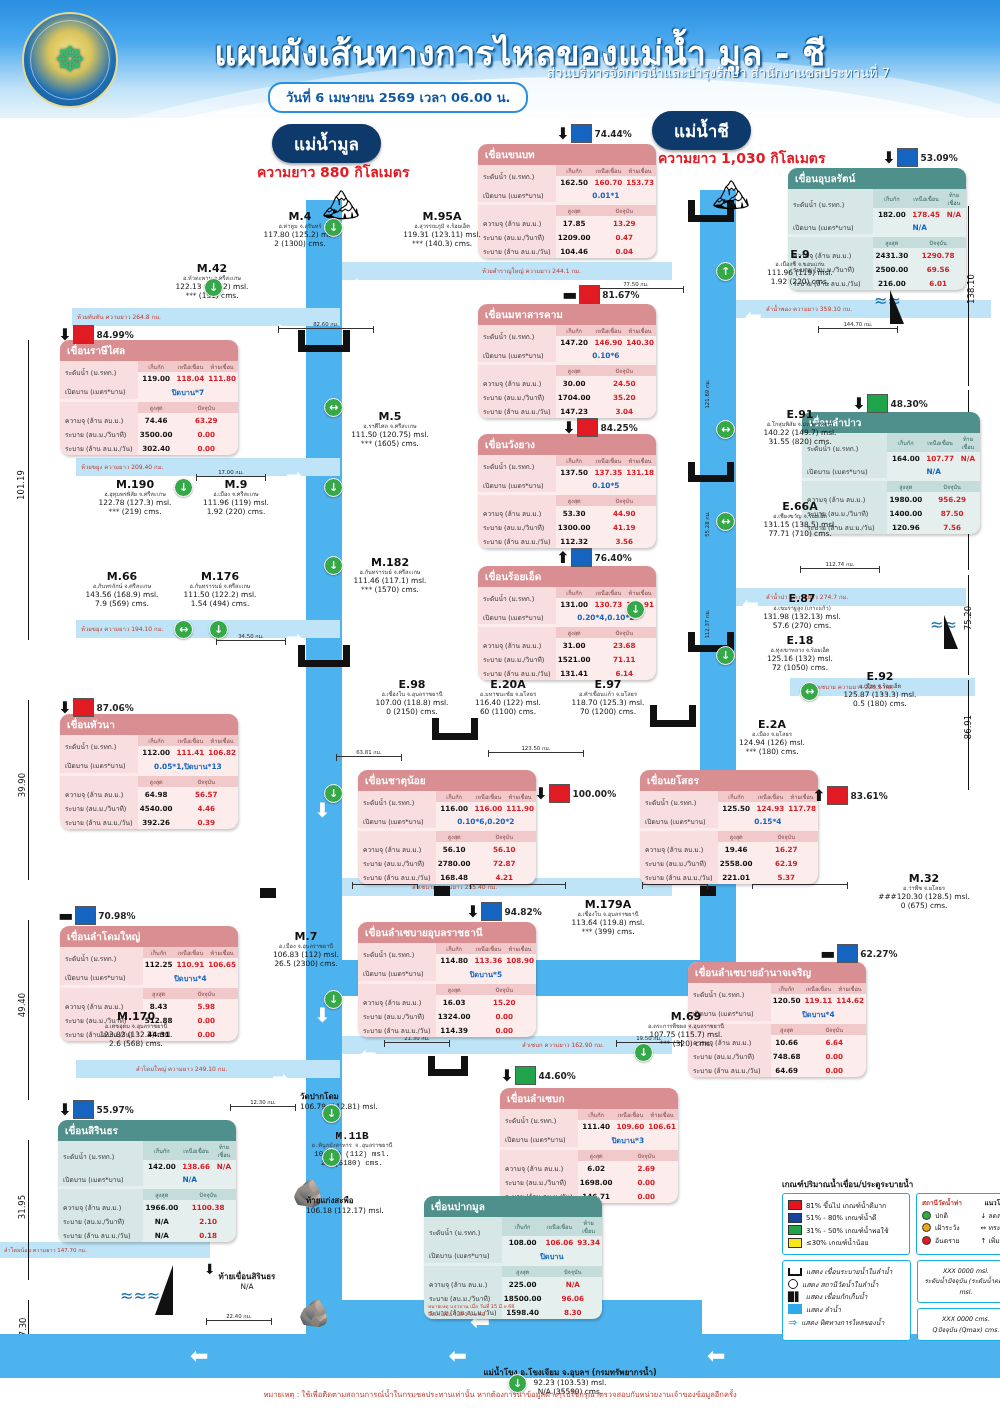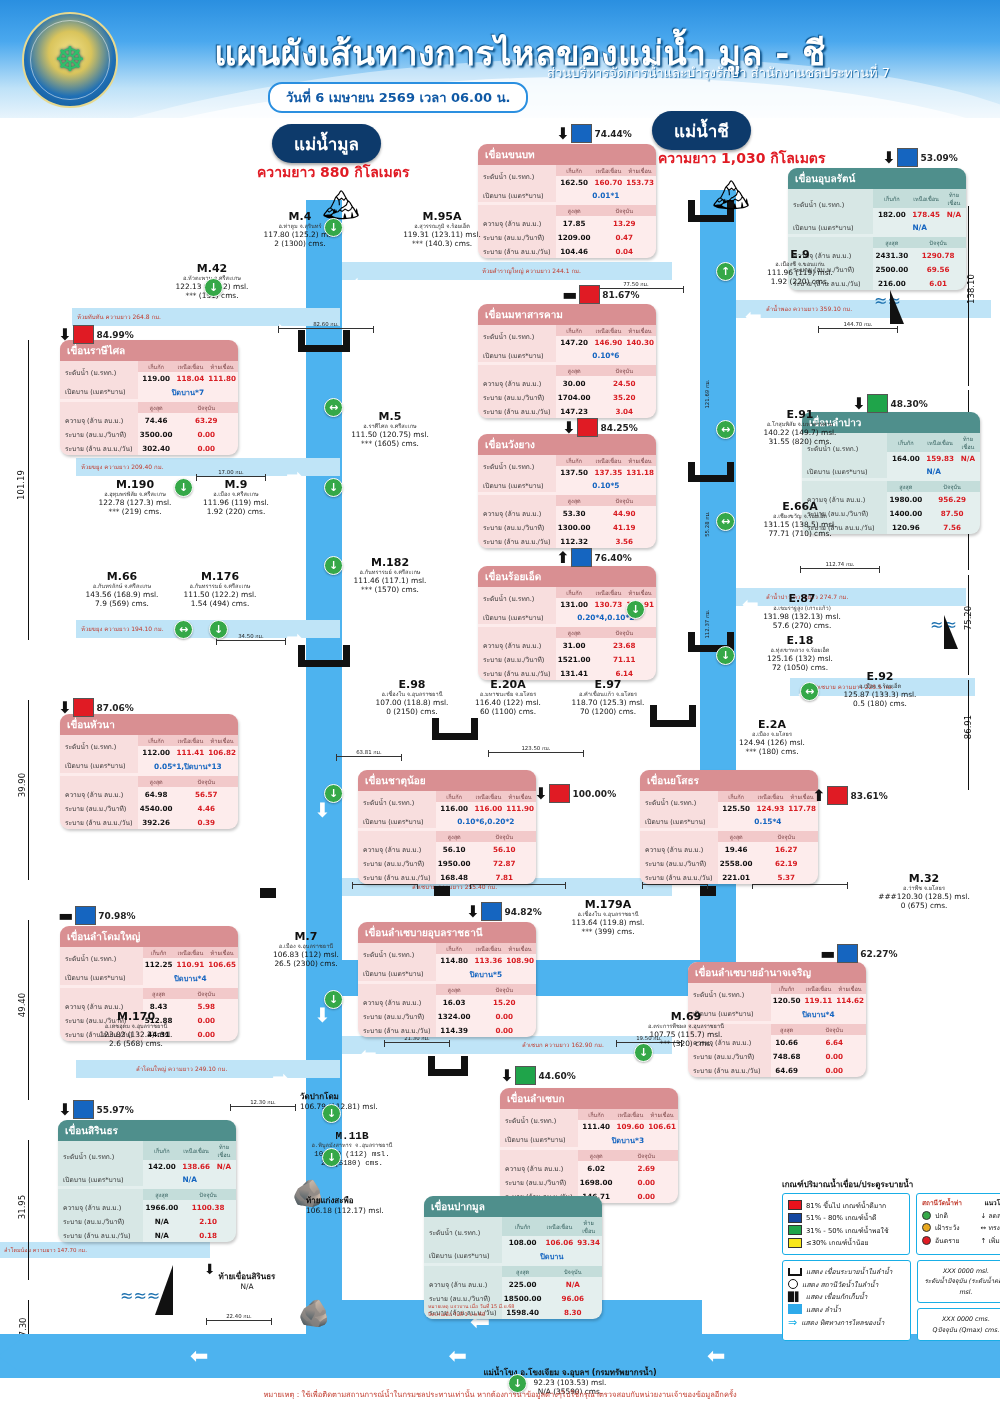--- a/index.html
+++ b/index.html
@@ -670,21 +670,21 @@
       <table>
         <tbody>
           <tr>
             <td class="lbl" rowspan="2">ระดับน้ำ (ม.รทก.)</td>
             <td class="sub">เก็บกัก</td>
             <td class="sub">เหนือเขื่อน</td>
             <td class="sub">ท้ายเขื่อน</td>
           </tr>
           <tr>
             <td class="blk">164.00</td>
-            <td class="red">159.83</td>
+            <td class="red">107.77</td>
             <td class="red">N/A</td>
           </tr>
           <tr>
             <td class="lbl">เปิดบาน (เมตร*บาน)</td>
             <td class="blue" colspan="3">N/A</td>
           </tr>
           <tr>
             <td class="spacer" colspan="4"></td>
           </tr>
           <tr>
@@ -742,27 +742,27 @@
             <td class="sub">สูงสุด</td>
             <td class="sub" colspan="2">ปัจจุบัน</td>
           </tr>
           <tr>
             <td class="lbl">ความจุ (ล้าน ลบ.ม.)</td>
             <td class="blk">56.10</td>
             <td class="red" colspan="2">56.10</td>
           </tr>
           <tr>
             <td class="lbl">ระบาย (ลบ.ม./วินาที)</td>
-            <td class="blk">1950.00</td>
+            <td class="blk">2780.00</td>
             <td class="red" colspan="2">72.87</td>
           </tr>
           <tr>
             <td class="lbl">ระบาย (ล้าน ลบ.ม./วัน)</td>
             <td class="blk">168.48</td>
-            <td class="red" colspan="2">7.81</td>
+            <td class="red" colspan="2">4.21</td>
           </tr>
         </tbody>
       </table>
     </div>
     <div class="pct" style="left: 534px; top: 784px;">
       <span class="arr">⬇</span>
       <span class="sq" style="background:#e01b24"></span>
       <span>100.00%</span>
     </div>
     <div class="dam" style="left: 640px; top: 770px;">

